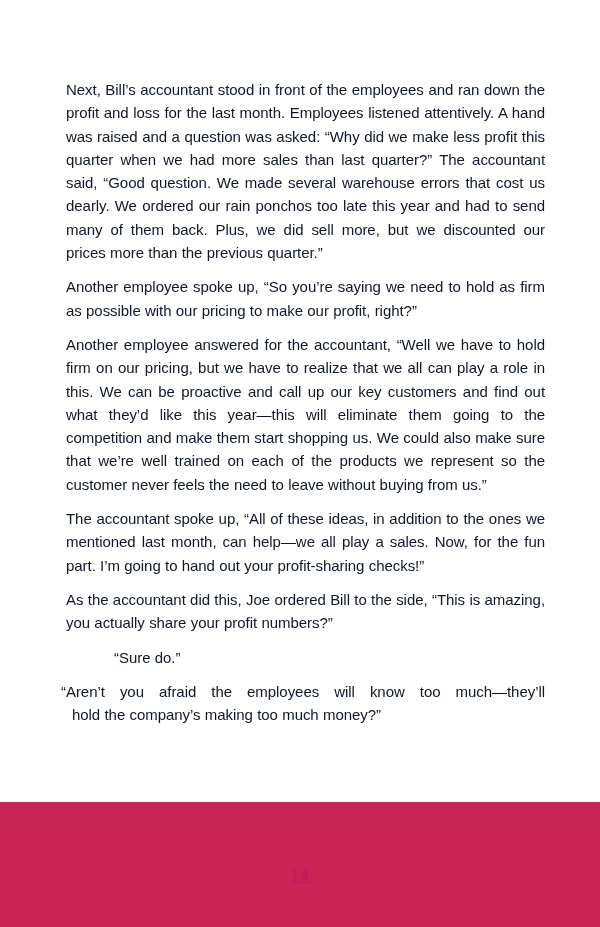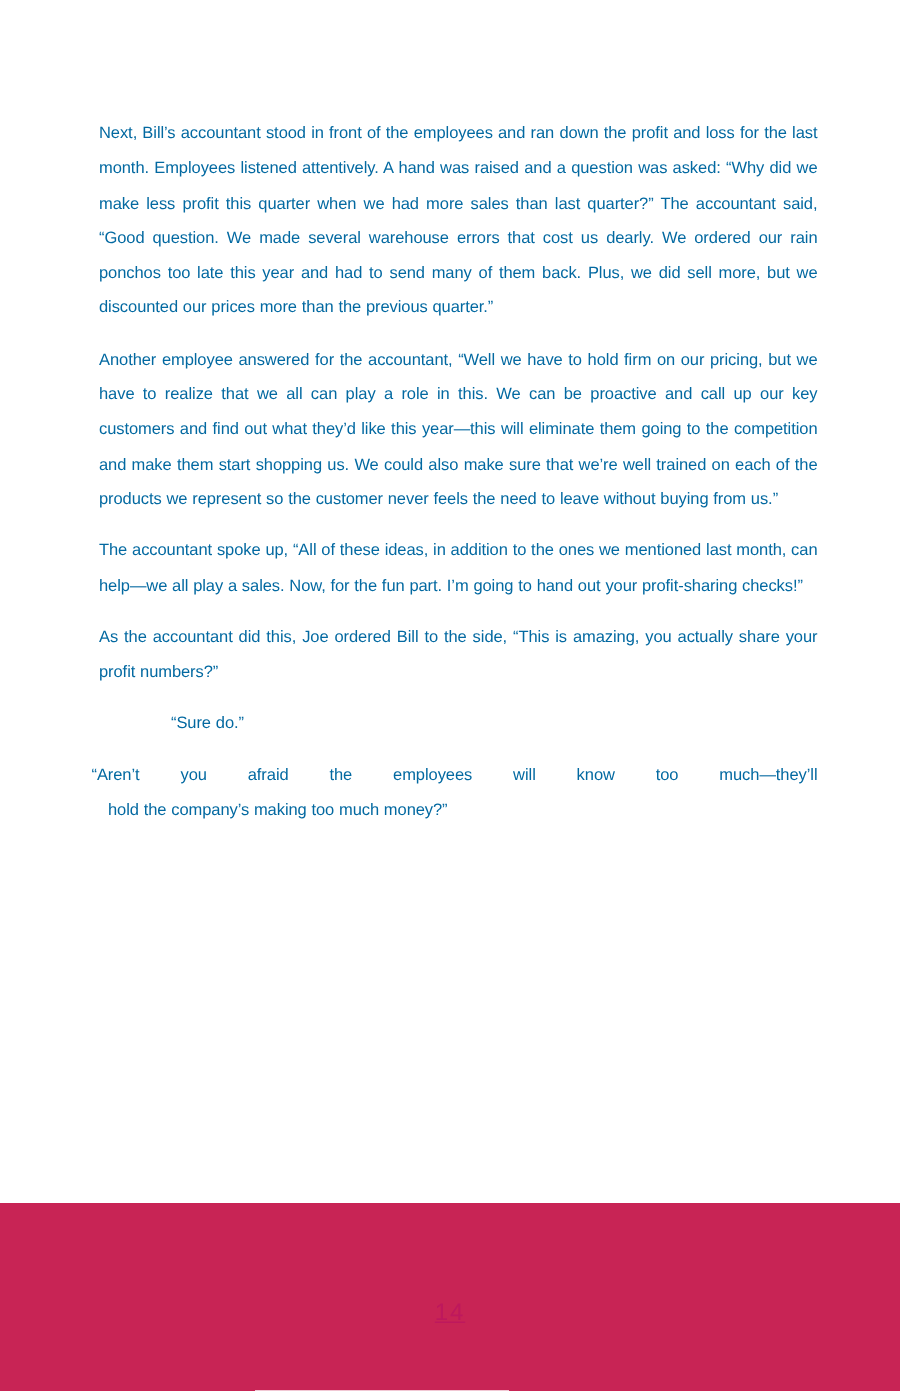--- a/index.html
+++ b/index.html
@@ -23,23 +23,23 @@
 
   .text-column {
     position: absolute;
     left: 66px;
     top: 78px;
     width: 479px;
   }
 
   p.para {
     margin: 0 0 11px 0;
-    font-size: 11px;
+    font-size: 15px;
     line-height: 23.3px;
-    color: #0369a1;
+    color: #0f172a;
     text-align: justify;
     text-justify: inter-word;
     letter-spacing: -0.05px;
     word-spacing: 0.2px;
     -webkit-hyphens: none;
     hyphens: none;
   }
 
   
   p.para.quote-indent {
@@ -94,20 +94,21 @@
 </style>
 </head>
 <body>
 
 <div class="page">
 
   <div class="text-column">
 
     <p class="para">Next, Bill’s accountant stood in front of the employees and ran down the profit and loss for the last month. Employees listened attentively. A hand was raised and a question was asked: “Why did we make less profit this quarter when we had more sales than last quarter?” The accountant said, “Good question. We made several warehouse errors that cost us dearly. We ordered our rain ponchos too late this year and had to send many of them back. Plus, we did sell more, but we discounted our prices more than the previous quarter.”</p>
 
+    <p class="para">Another employee spoke up, “So you’re saying we need to hold as firm as possible with our pricing to make our profit, right?”</p>
 
     <p class="para">Another employee answered for the accountant, “Well we have to hold firm on our pricing, but we have to realize that we all can play a role in this. We can be proactive and call up our key customers and find out what they’d like this year—this will eliminate them going to the competition and make them start shopping us. We could also make sure that we’re well trained on each of the products we represent so the customer never feels the need to leave without buying from us.”</p>
 
     <p class="para">The accountant spoke up, “All of these ideas, in addition to the ones we mentioned last month, can help—we all play a sales. Now, for the fun part. I’m going to hand out your profit-sharing checks!”</p>
 
     <p class="para quote-indent">As the accountant did this, Joe ordered Bill to the side, “This is amazing, you actually share your profit numbers?”</p>
 
     <p class="para short quote-indent">“Sure do.”</p>
 
     <p class="para hang">

